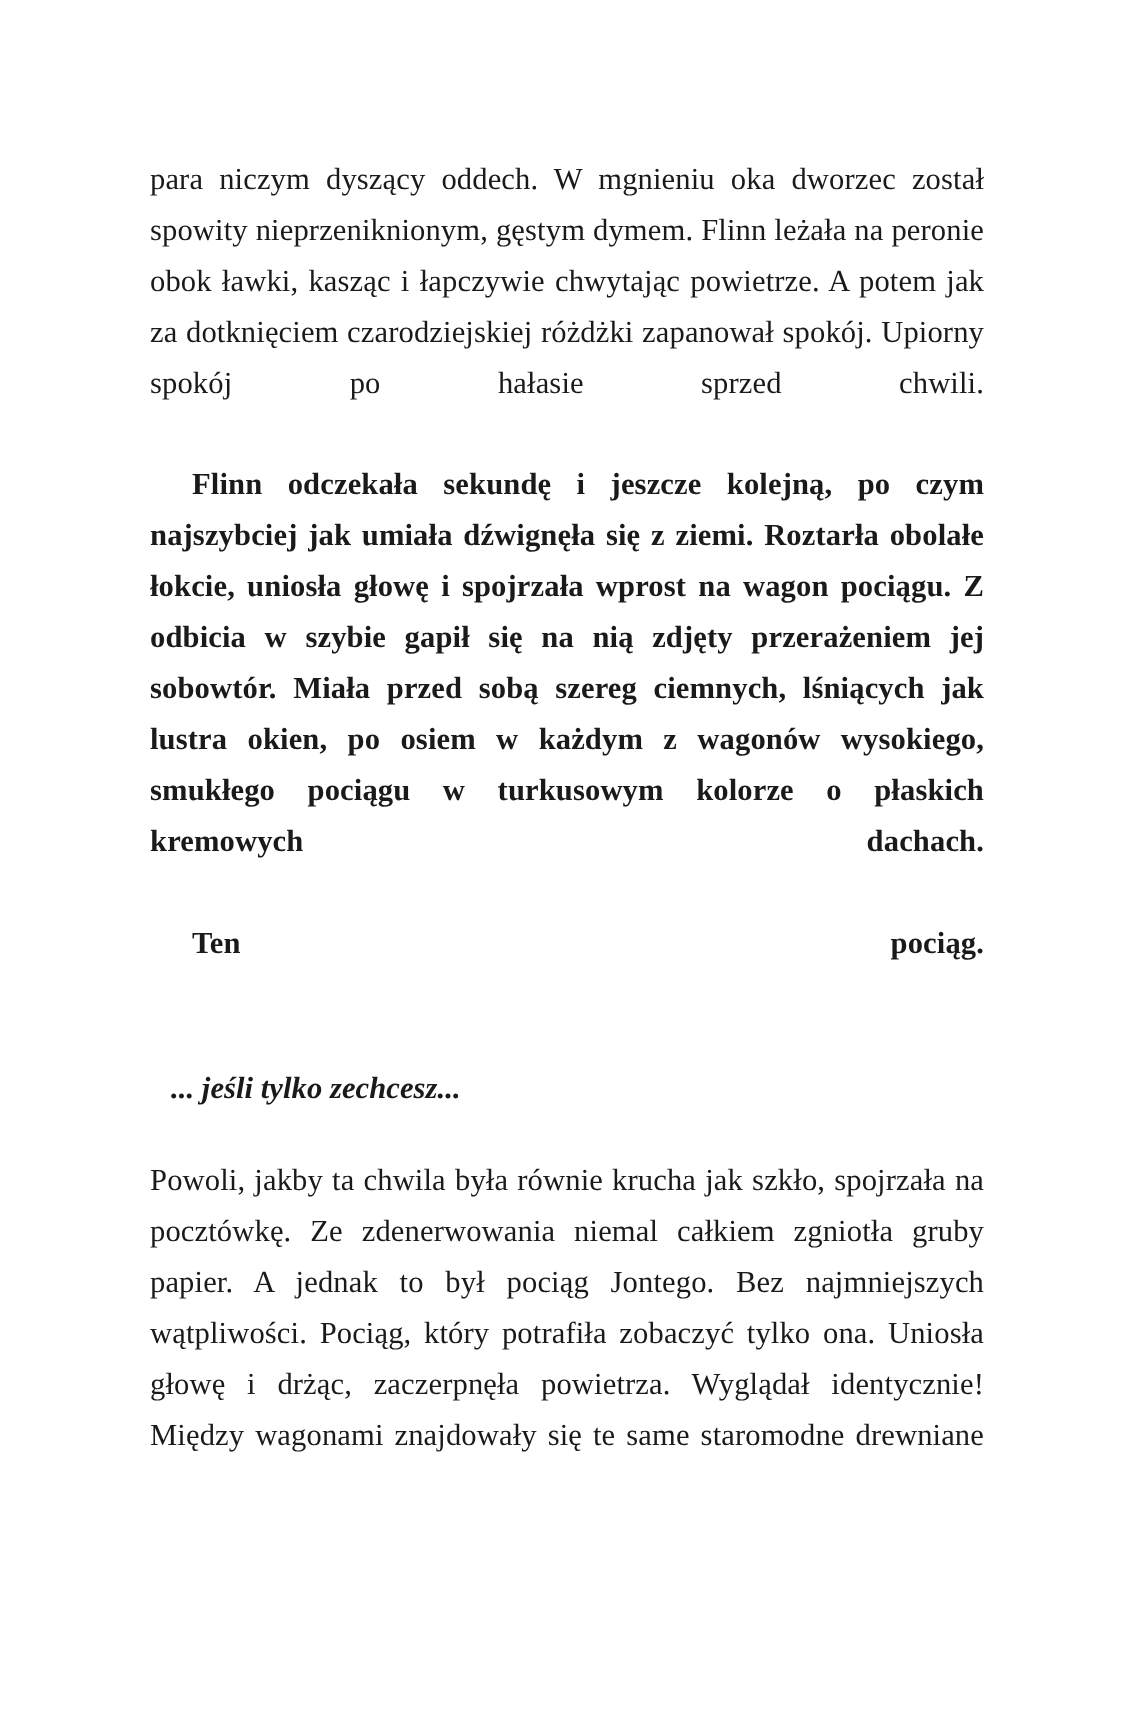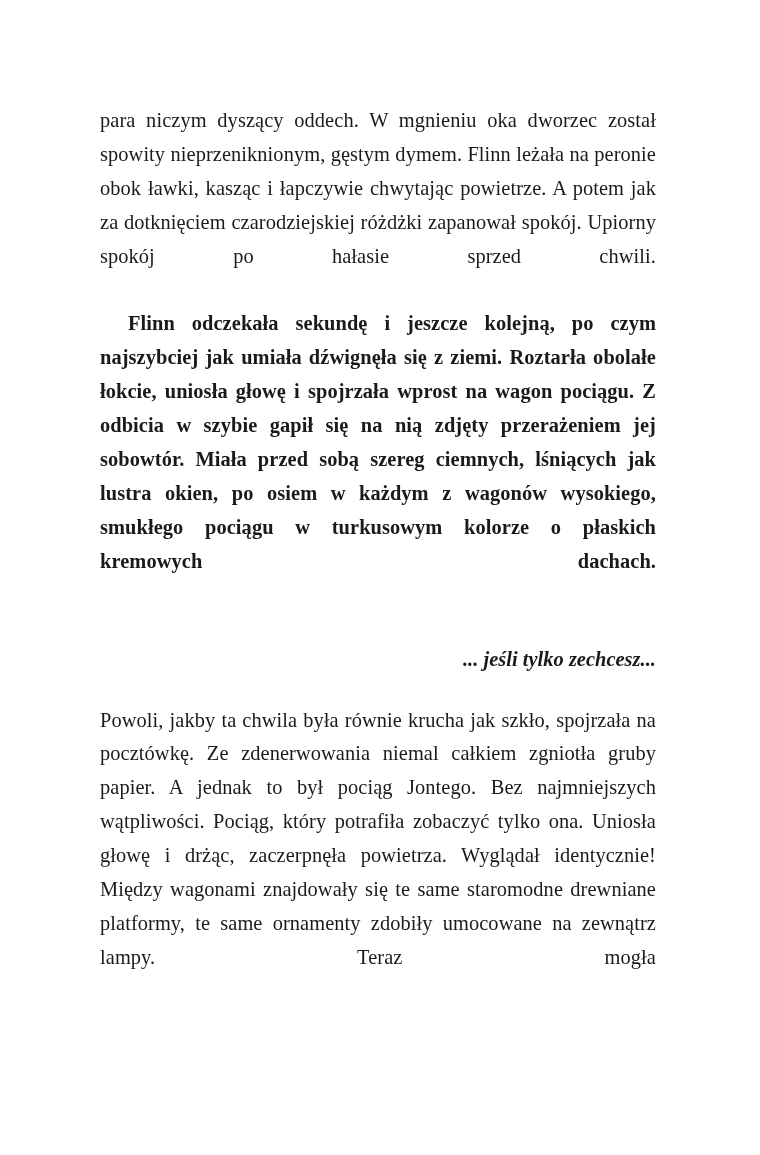--- a/index.html
+++ b/index.html
@@ -64,21 +64,21 @@
 
   .epigraph {
     margin: 0;
     padding-top: 30px;
     padding-bottom: 27px;
     font-size: 20.4px;
     line-height: 33.9px;
     font-style: italic;
     font-weight: bold;
     text-indent: 14px;
-    text-align: right;
+    text-align: left;
     letter-spacing: 0.002em;
   }
   .epigraph::after { content: none; }
 
   .folio {
     position: absolute;
     left: 0;
     top: 1066px;
     width: 760px;
     text-align: center;
@@ -93,20 +93,21 @@
 
 <div class="page">
 
   <div class="text-block">
 
     <p class="para no-indent">para niczym dyszący oddech. W mgnieniu oka dworzec został spowity nieprzeniknionym, gęstym dymem. Flinn leżała na peronie obok ławki, kasząc i łapczywie chwytając powietrze. A potem jak za dotknięciem czarodziejskiej różdżki zapanował spokój. Upiorny spokój po hałasie sprzed chwili.</p>
 
     <p class="para indent">Flinn odczekała sekundę i jeszcze kolejną, po czym najszybciej jak umiała dźwignęła się z ziemi. Roztarła obolałe łokcie, uniosła głowę i spojrzała wprost na wagon pociągu. Z odbicia w szybie gapił się na nią zdjęty przerażeniem jej sobowtór. Miała przed sobą szereg ciemnych, lśniących jak lustra okien, po osiem w każdym z wagonów wysokiego, smukłego pociągu w turkusowym kolorze o płaskich kremowych dachach.</p>
 
 
+    <p class="para indent">Ten pociąg.</p>
 
     <p class="epigraph">... jeśli tylko zechcesz...</p>
 
     <p class="para no-indent">Powoli, jakby ta chwila była równie krucha jak szkło, spojrzała na pocztówkę. Ze zdenerwowania niemal całkiem zgniotła gruby papier. A jednak to był pociąg Jontego. Bez najmniejszych wątpliwości. Pociąg, który potrafiła zobaczyć tylko ona. Uniosła głowę i drżąc, zaczerpnęła powietrza. Wyglądał identycznie! Między wagonami znajdowały się te same staromodne drewniane platformy, te same ornamenty zdobiły umocowane na zewnątrz lampy. Teraz mogła</p>
 
   </div>
 
   <div class="folio">24</div>
 
 </div>

